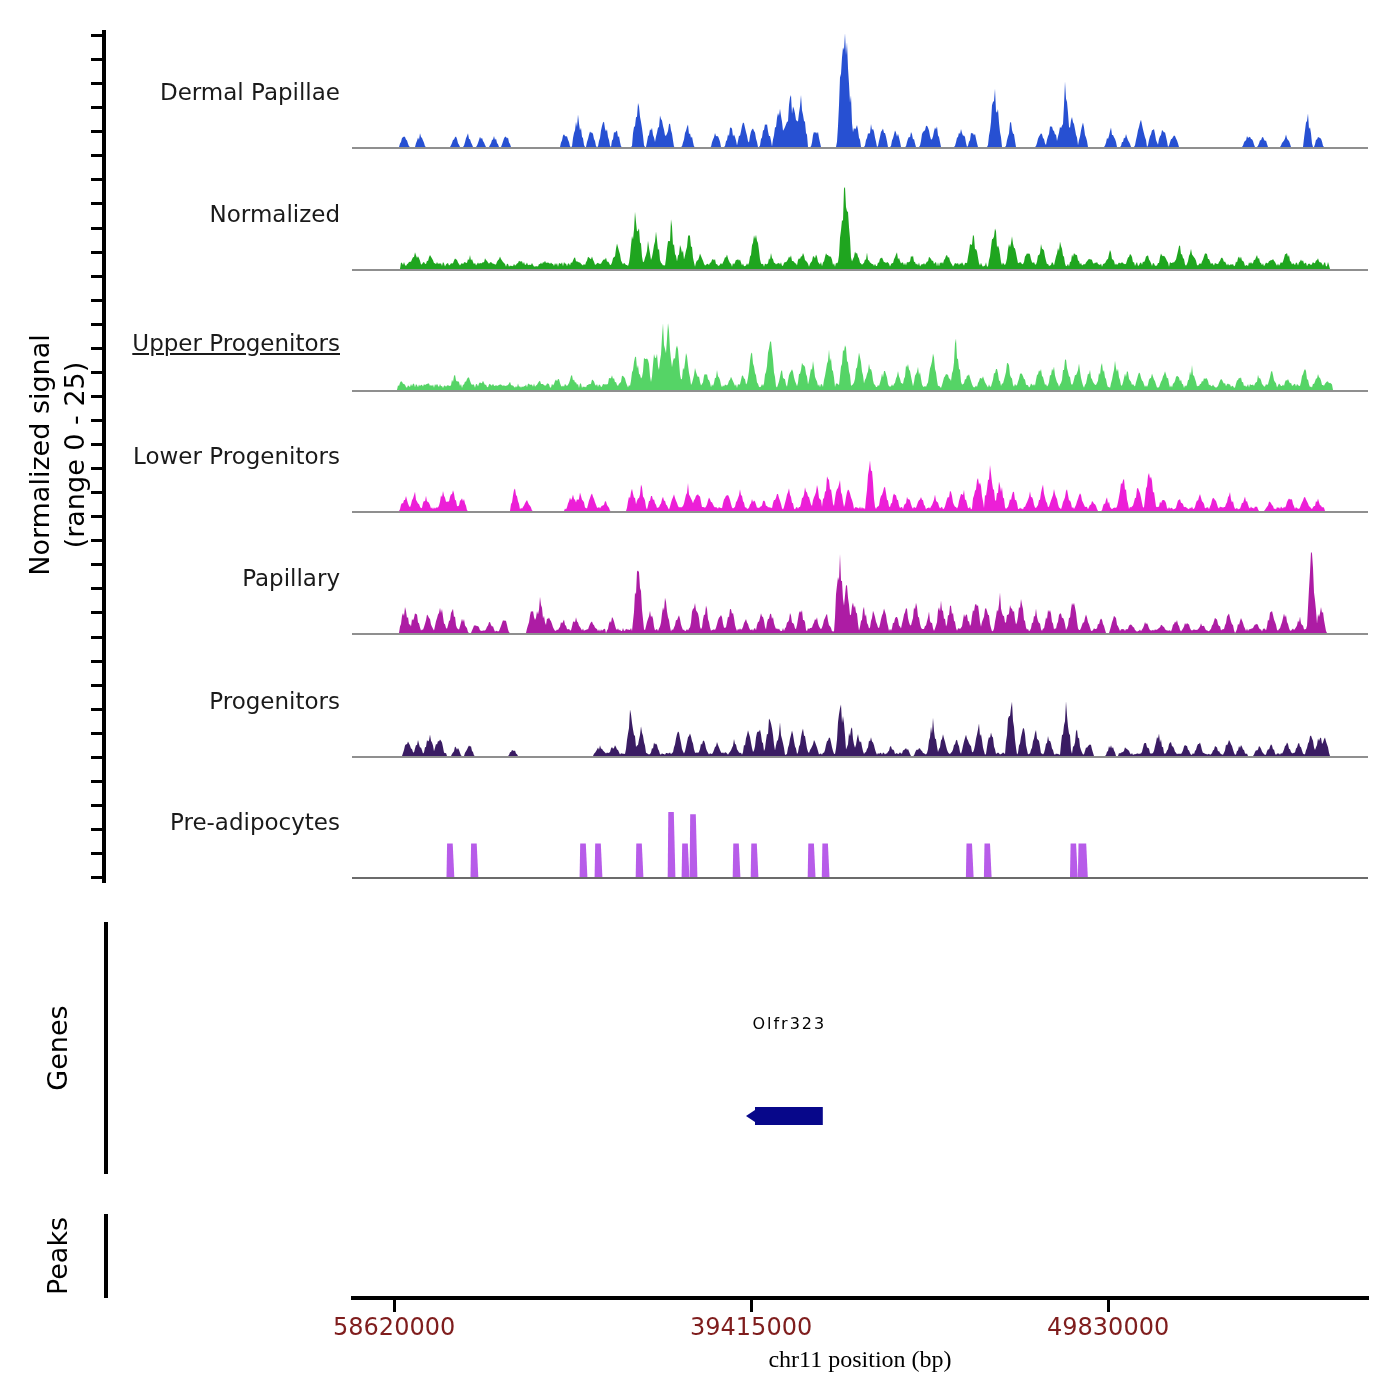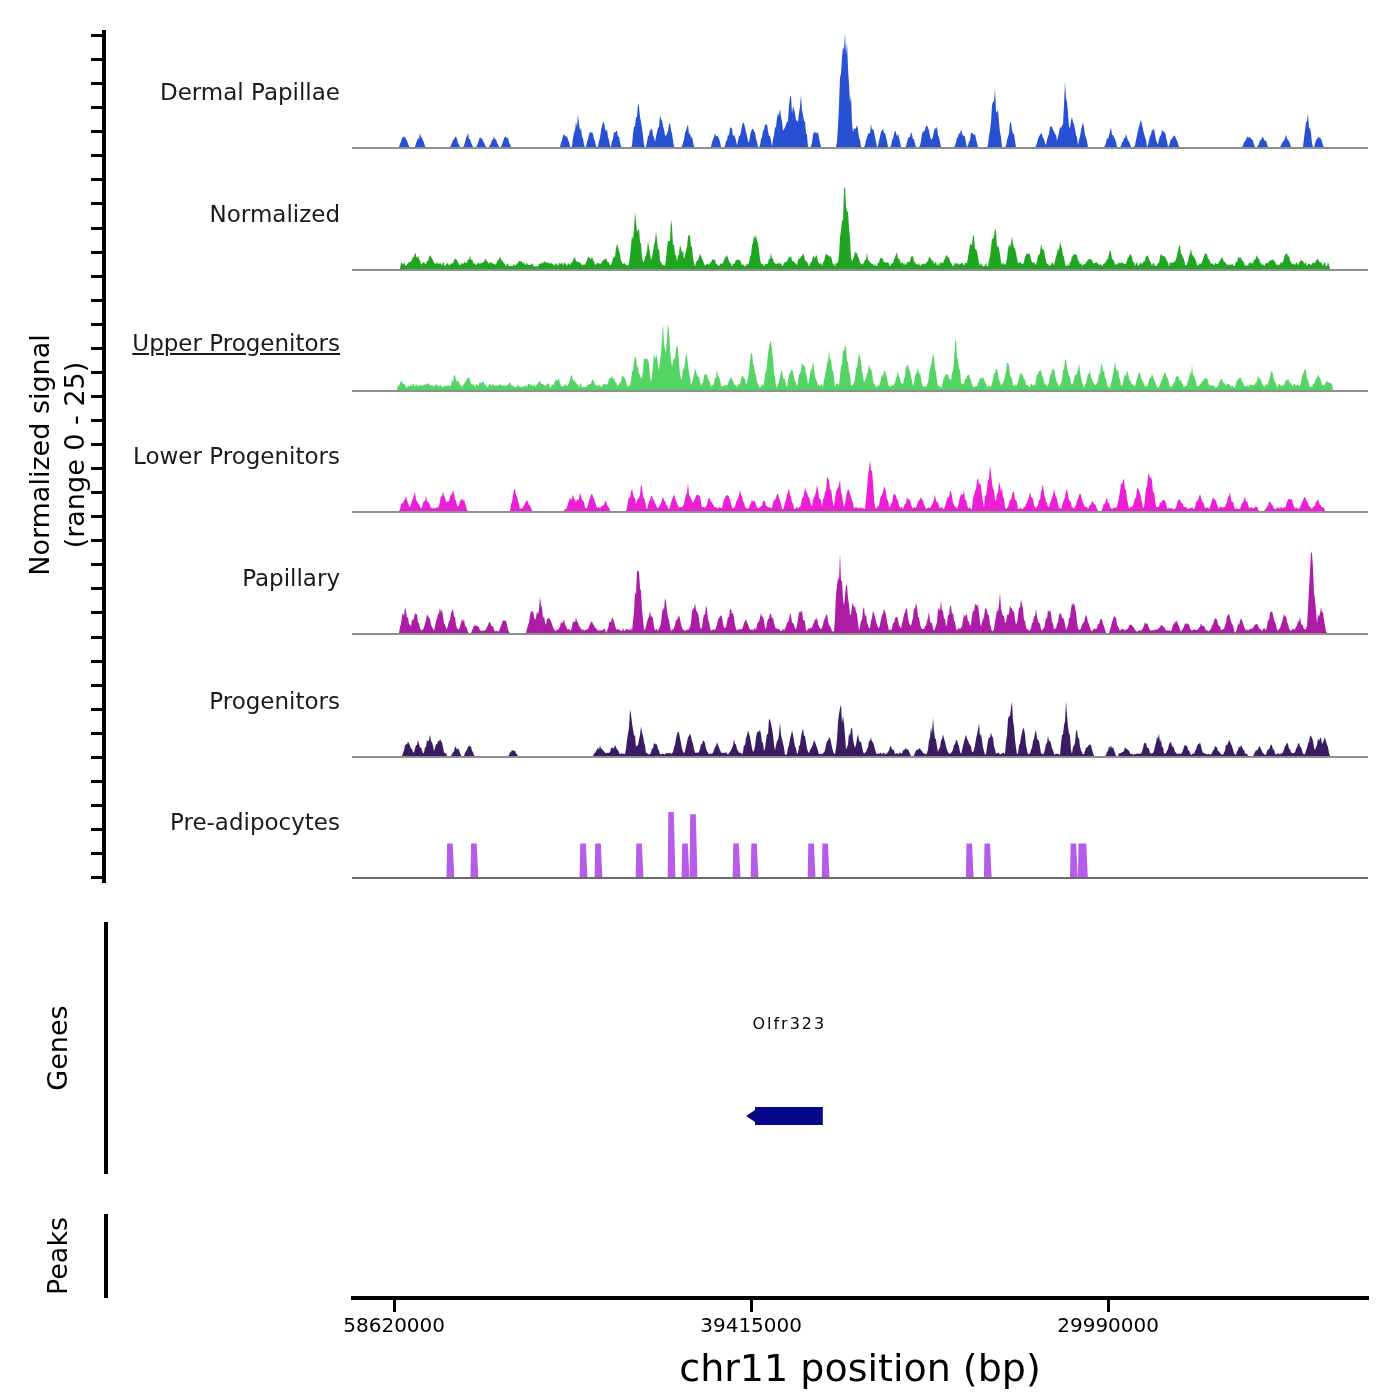--- a/index.html
+++ b/index.html
@@ -14,22 +14,22 @@
   .section-line{position:absolute;left:104px;width:3.5px;background:#000;}
   .genes-line{top:922px;height:252px;}
   .peaks-line{top:1214px;height:84px;}
   .rot-label{position:absolute;transform:translate(-50%,-50%) rotate(-90deg);
     white-space:nowrap;font-size:27px;color:#000;}
   .gene-name{position:absolute;top:1014px;transform:translateX(-50%);font-size:16px;
     letter-spacing:2px;color:#000;white-space:nowrap;}
   .gene-svg{position:absolute;}
   .xaxis-line{position:absolute;left:351px;top:1296px;width:1018px;height:4px;background:#000;}
   .xtick{position:absolute;top:1300px;width:3px;height:12px;background:#000;}
-  .xtick-label{position:absolute;top:1313px;transform:translateX(-50%);font-size:20px;color:#000000;white-space:nowrap;}
-  .xaxis-title{position:absolute;left:860px;top:1346px;transform:translateX(-50%);font-size:38px;color:#000;white-space:nowrap;}
+  .xtick-label{position:absolute;top:1313px;transform:translateX(-50%);font-size:24px;color:#7f1d1d;white-space:nowrap;}
+  .xaxis-title{position:absolute;left:860px;top:1346px;transform:translateX(-50%);font-size:24px;color:#000;white-space:nowrap;font-family:Liberation Serif, serif;}
 </style>
 </head>
 <body>
 
 <div>
 
   <div class="yaxis-line"></div>
   <div id="yticks">
       <div class="ytick" style="top: 34px;"></div>
       <div class="ytick" style="top: 58.1px;"></div>
@@ -137,17 +137,17 @@
   <div class="section-line peaks-line"></div>
   <div class="rot-label" style="left:57px;top:1256px;">Peaks</div>
 
   <div class="xaxis-line"></div>
   <div id="xticks">
       <div class="xtick" style="left: 392.625px;"></div>
       <div class="xtick-label" style="left: 394.125px;">58620000</div>
       <div class="xtick" style="left: 749.617px;"></div>
       <div class="xtick-label" style="left: 751.117px;">39415000</div>
       <div class="xtick" style="left: 1106.61px;"></div>
-      <div class="xtick-label" style="left: 1108.11px;">29990000</div>
+      <div class="xtick-label" style="left: 1108.11px;">49830000</div>
     </div>
   <div class="xaxis-title">chr11 position (bp)</div>
 
 </div>
 
 </body></html>

